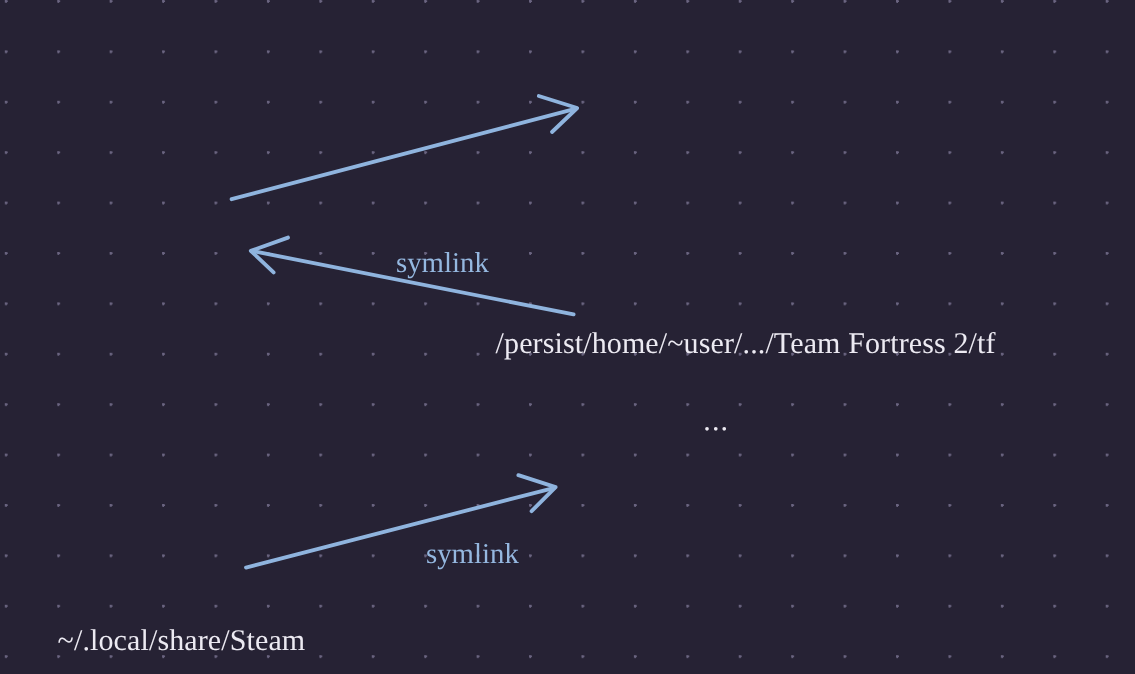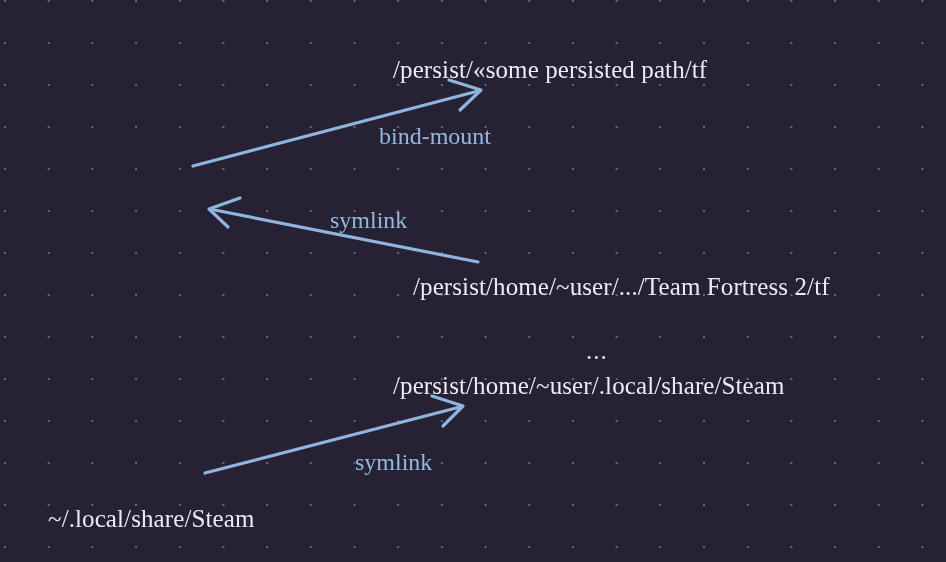--- a/index.html
+++ b/index.html
@@ -65,30 +65,27 @@
         <line x1="478" y1="262" x2="212" y2="209.5"></line>
         <polyline points="240,198 209,209 228,227"></polyline>
       </g>
       <g>
         <line x1="205" y1="473" x2="462" y2="406.5"></line>
         <polyline points="432,396 463,406 443,426"></polyline>
       </g>
     </g>
   </svg>
 
-  <div class="node-label" style="left:393px; top:57px;">/persist/«some persisted path/tf</div>
 
-  <div class="edge-label" style="left:379px; top:124px;">bind-mount</div>
 
 
   <div class="edge-label" style="left:330px; top:208px;">symlink</div>
 
   <div class="node-label" style="left:381px; top:274px;margin-left:32px;">/persist/home/~user/.../Team Fortress 2/tf</div>
 
   <div class="ellipsis-label" style="left:586px; top:338px;">...</div>
 
-  <div class="node-label" style="left:393px; top:373px;">/persist/home/~user/.local/share/Steam</div>
 
   <div class="edge-label" style="left:355px; top:450px;">symlink</div>
 
-  <div class="node-label" style="left:48px; top:506px;">~/.local/share/Steam</div>
+  <div class="node-label" style="left:48px; top:522px;">~/.local/share/Steam</div>
 
 </div>
 
 </body></html>

